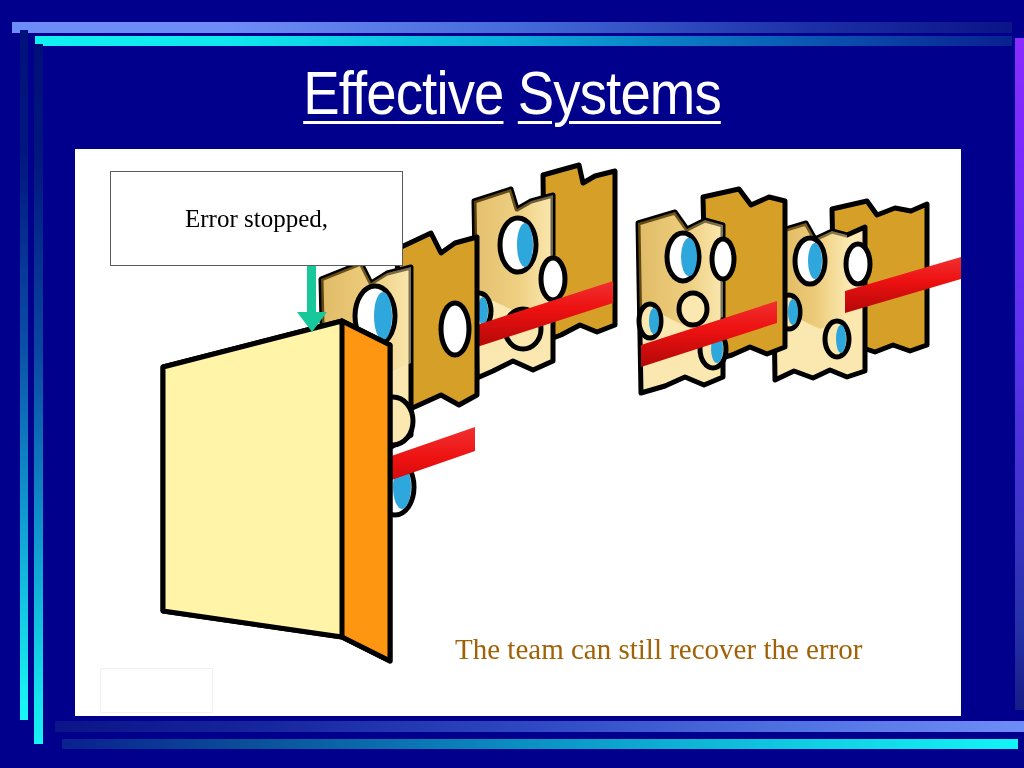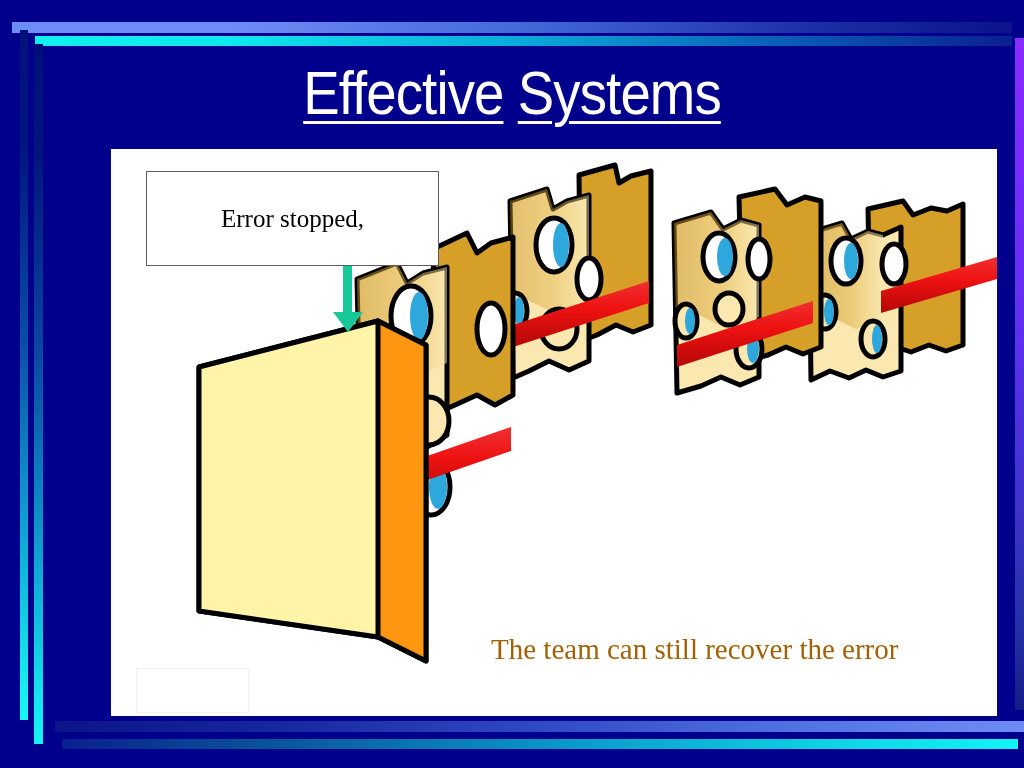--- a/index.html
+++ b/index.html
@@ -116,21 +116,20 @@
 
   
   .canvas {
     position: absolute;
     left: 75px;
     top: 149px;
     width: 886px;
     height: 567px;
     background: #FFFFFF;
     overflow: hidden;
-    margin-left: 36px;
   }
 
   
   .ghost-box {
     position: absolute;
     left: 25px;
     bottom: 3px;
     width: 113px;
     height: 45px;
     border: 1px solid #F1F1F1;

